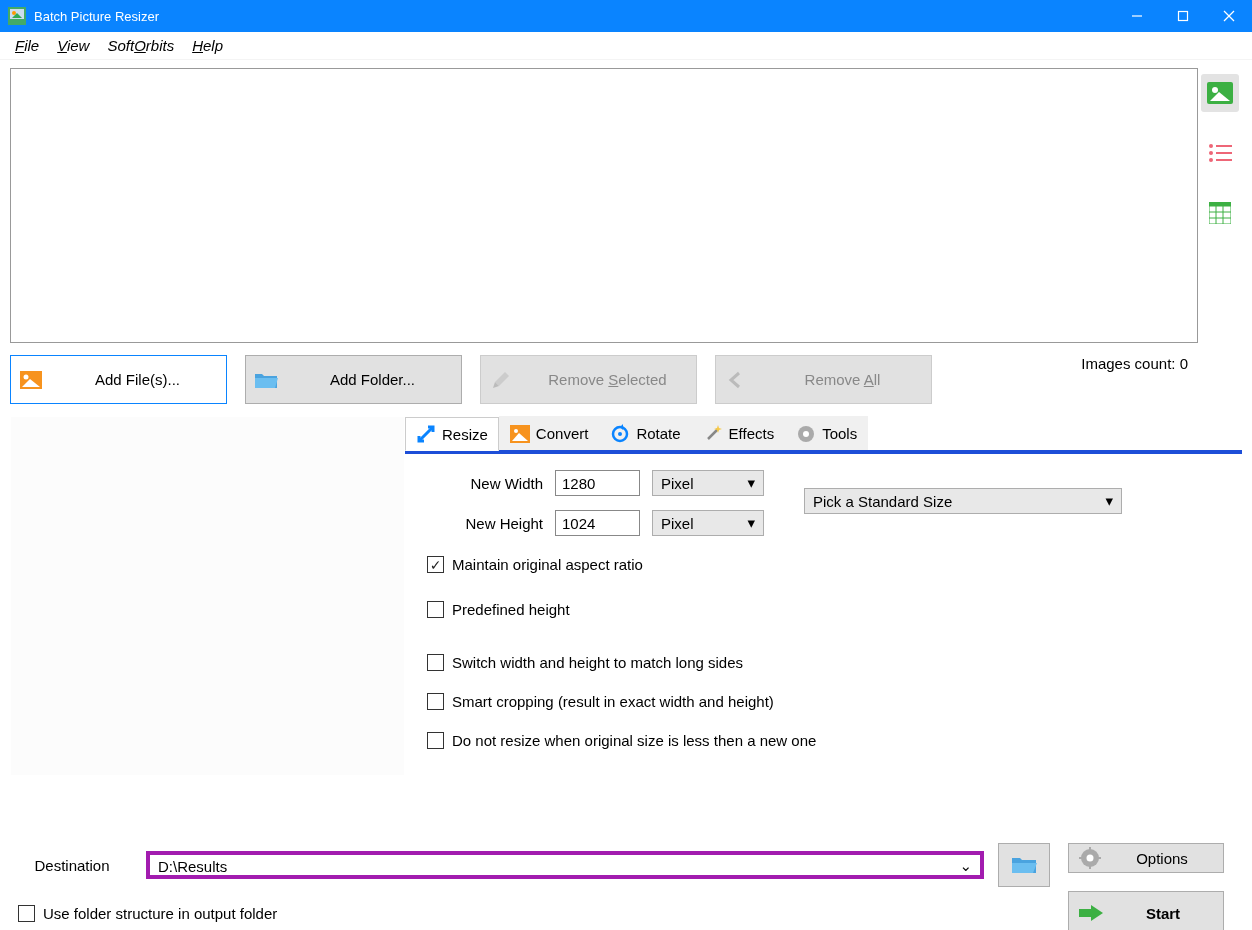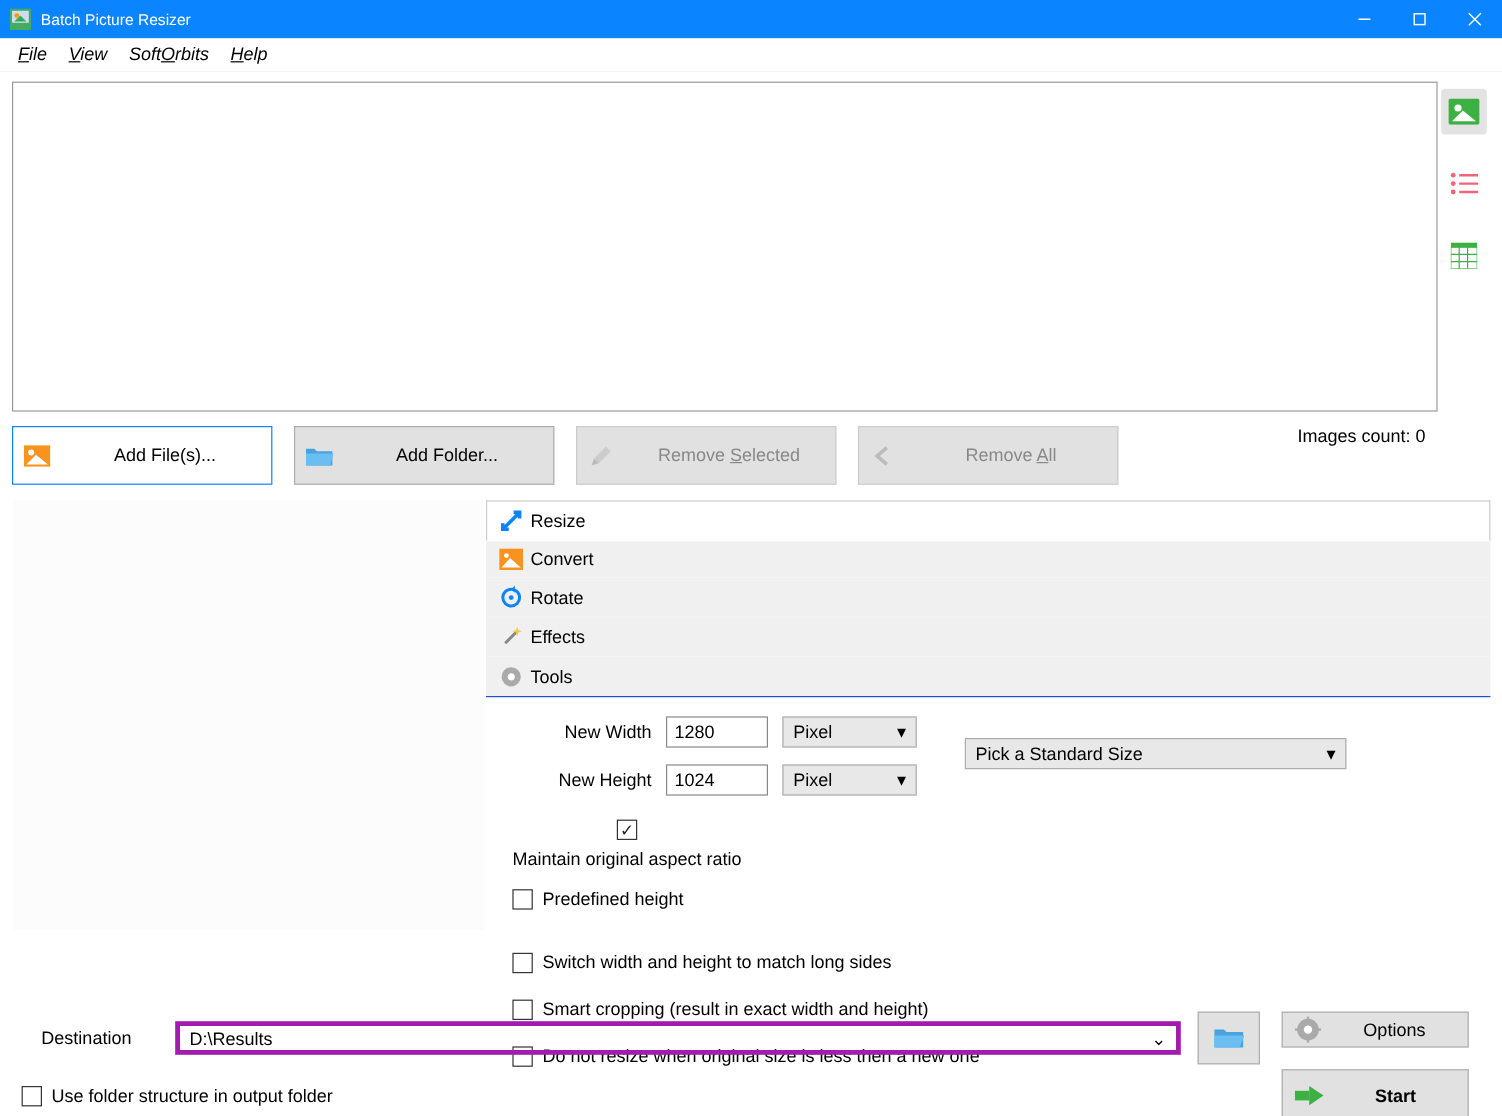--- a/index.html
+++ b/index.html
@@ -28,21 +28,21 @@
 .big-btn { width: 217px; height: 49px; background: #e1e1e1; border: 1px solid #adadad; display: flex; align-items: center; padding: 0 6px; font-size: 15px; cursor: pointer; gap: 10px; position: relative; }
 .big-btn.primary { background: #fff; border: 1px solid #0a84ff; }
 .big-btn.disabled { background: #e1e1e1; color: #888; border: 1px solid #ccc; cursor: default; }
 .big-btn .icon-slot { width: 28px; display: flex; justify-content: center; }
 .big-btn .lbl { flex: 1; text-align: center; }
 .img-count { margin-left: auto; font-size: 15px; padding-right: 54px; }
 
 .mid-row { display: flex; margin-top: 12px; }
 .preview-pane { width: 395px; height: 360px; background: #fcfcfc; border: 1px solid #fff; }
 .tabs-pane { flex: 1; }
-.tab-strip { display: flex; border-bottom: 1px solid #1d4ed8; flex-direction: column; }
+.tab-strip { display: flex; border-bottom: 4px solid #1d4ed8; }
 .tab { display: flex; align-items: center; gap: 6px; padding: 6px 10px; font-size: 15px; cursor: pointer; border: 1px solid transparent; border-bottom: none; background: #f0f0f0; }
 .tab.active { background: #fff; border: 1px solid #ccc; border-bottom: 1px solid #fff; position: relative; top: 1px; }
 .tab-body { padding: 16px 12px 10px 18px; }
 
 .form-row { display: flex; align-items: center; gap: 12px; margin-bottom: 14px; }
 .form-label { width: 120px; text-align: right; font-size: 15px; }
 .txt-input { width: 85px; height: 26px; border: 1px solid #888; padding: 2px 6px; font-size: 15px; }
 .combo { height: 26px; border: 1px solid #adadad; background: #e8e8e8; display: flex; align-items: center; padding: 0 8px; font-size: 15px; cursor: pointer; position: relative; }
 .combo.small { width: 112px; justify-content: space-between; }
 .combo.wide { width: 318px; background: #e8e8e8; }
@@ -260,21 +260,21 @@
           <div style="padding-top:18px;">
             <div class="combo wide">
               <span>Pick a Standard Size</span>
               <span class="chev">▾</span>
             </div>
           </div>
         </div>
 
         <div style="display:flex; gap:60px; align-items:flex-start;">
           <div>
-            <div class="check-row" style="margin-top:6px; margin-bottom:16px;flex-direction:column;">
+            <div class="check-row" style="margin-top:6px; margin-bottom:28px;">
               <div class="cbox checked"></div>
               <span>Maintain original aspect ratio</span>
             </div>
             <div class="check-row" style="margin-bottom:24px;">
               <div class="cbox"></div>
               <span>Predefined height</span>
             </div>
           </div>
         </div>
 

